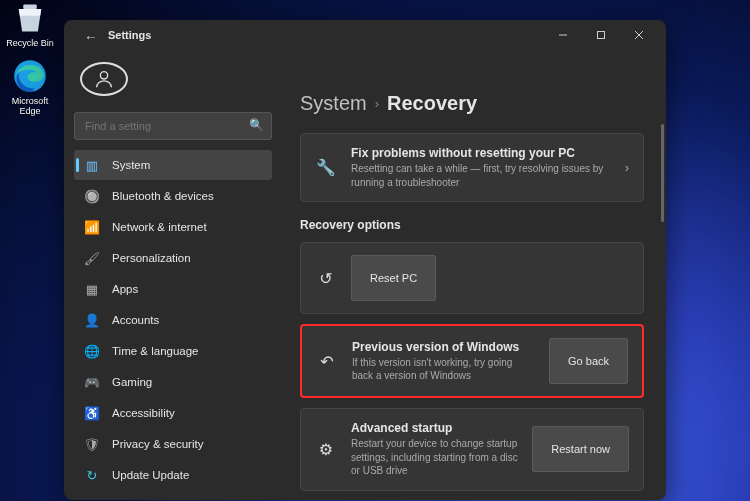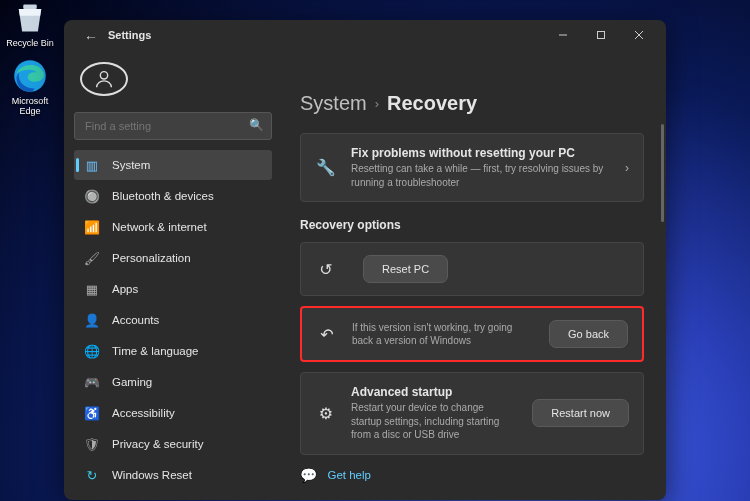--- a/index.html
+++ b/index.html
@@ -56,21 +56,21 @@
     padding: 12px 14px; display: flex; align-items: center; gap: 14px; margin-bottom: 10px;
   }
   .card.highlight { border: 2px solid #ff2a2a; }
   .card .cicon { width: 22px; display:flex; justify-content:center; font-size:16px; color:#ddd; flex-shrink:0; }
   .card .ctext { flex: 1; }
   .card .cttl { font-size: 12px; font-weight: 600; margin-bottom: 2px; }
   .card .cdesc { font-size: 10px; color: #aaa; line-height: 1.35; max-width: 180px; }
   .card .caction { flex-shrink:0; }
   .card button.action {
     background: #4a4a4a; border: 1px solid #5a5a5a; color: #e5e5e5; font-size: 11px;
-    padding: 7px 18px; border-radius: 7px; cursor: pointer; margin-left: 12px;
+    padding: 16px 18px; border-radius: 2px; cursor: pointer;
   }
   .card .chev { color: #aaa; font-size: 12px; }
   .section-title { font-size: 12px; font-weight: 700; margin: 16px 0 10px; }
   .help { display: flex; align-items: center; gap: 10px; margin-top: 12px; color: #60cdff; font-size: 11.5px; cursor:pointer; }
   .help .hicon { color: #60cdff; font-size: 14px; }
   .scrollbar { position:absolute; right:2px; top:74px; width:3px; height:98px; background:#666; border-radius:2px; }
   
   .ic-system { color:#6ec2ff; } .ic-bt { color:#4aa0e0; } .ic-net { color:#3cc5e0; }
   .ic-pers { color:#aaa; } .ic-apps { color:#aaa; } .ic-acct { color:#aaa; }
   .ic-time { color:#aaa; } .ic-game { color:#aaa; } .ic-acc { color:#aaa; }
@@ -172,21 +172,21 @@
         <div class="nav-item">
           <span class="nicon ic-acc">♿</span>
           <span>Accessibility</span>
         </div>
         <div class="nav-item">
           <span class="nicon ic-priv">🛡</span>
           <span>Privacy &amp; security</span>
         </div>
         <div class="nav-item">
           <span class="nicon ic-wu">↻</span>
-          <span>Windows Reset</span>
+          <span>Update Update</span>
         </div>
       </div>
     </div>
 
     <div class="main">
       <div class="scrollbar"></div>
       <div class="breadcrumb">
         <span class="sys">System</span>
         <span class="chv">›</span>
         <span class="page">Recovery</span>
@@ -204,20 +204,21 @@
       <div class="section-title">Recovery options</div>
 
       <div class="card">
         <div class="cicon">↺</div>
         <div class="caction"><button class="action">Reset PC</button></div>
       </div>
 
       <div class="card highlight">
         <div class="cicon">↶</div>
         <div class="ctext">
+          <div class="cttl">Previous version of Windows</div>
           <div class="cdesc">If this version isn't working, try going back a version of Windows</div>
         </div>
         <div class="caction"><button class="action">Go back</button></div>
       </div>
 
       <div class="card">
         <div class="cicon">⚙</div>
         <div class="ctext">
           <div class="cttl">Advanced startup</div>
           <div class="cdesc">Restart your device to change startup settings, including starting from a disc or USB drive</div>

